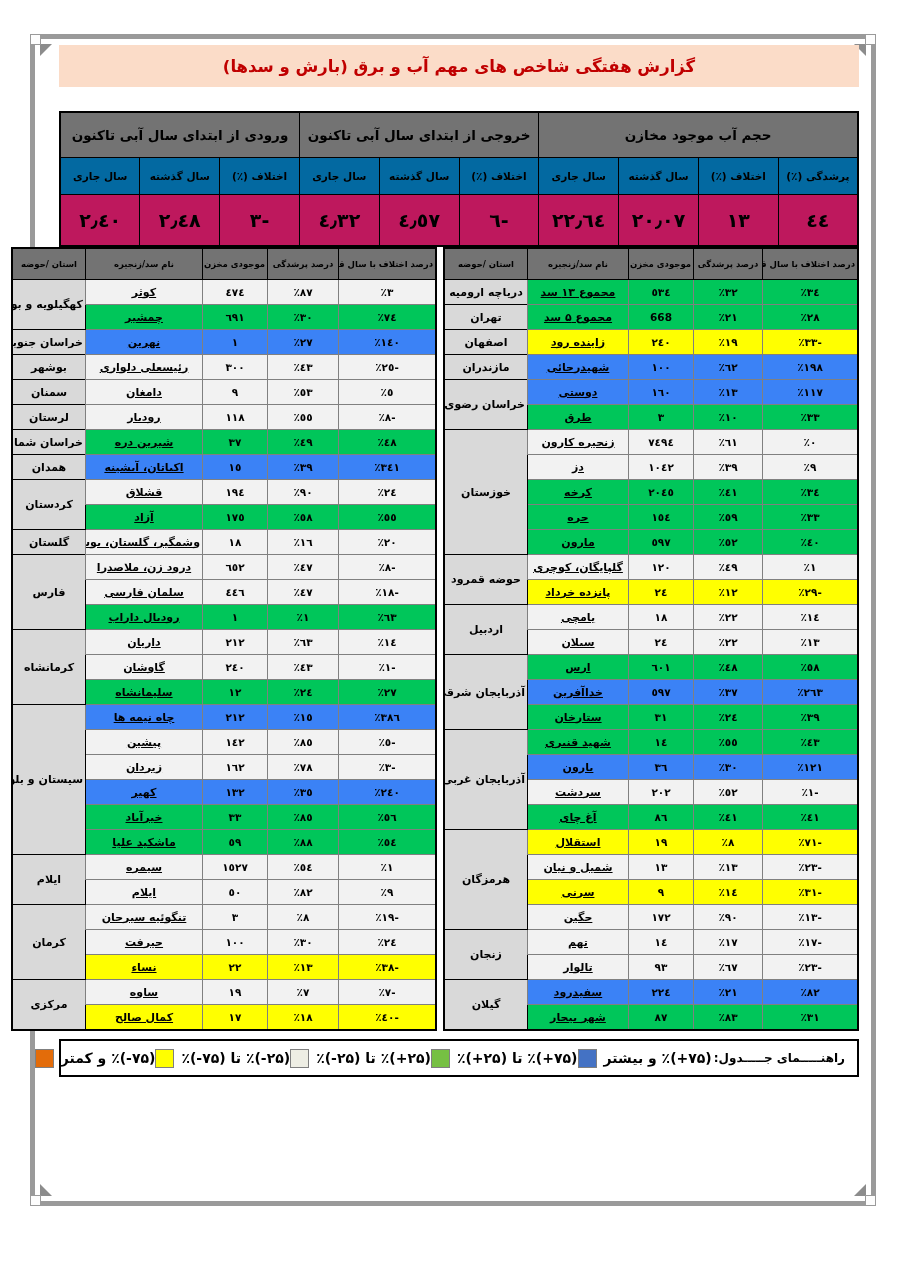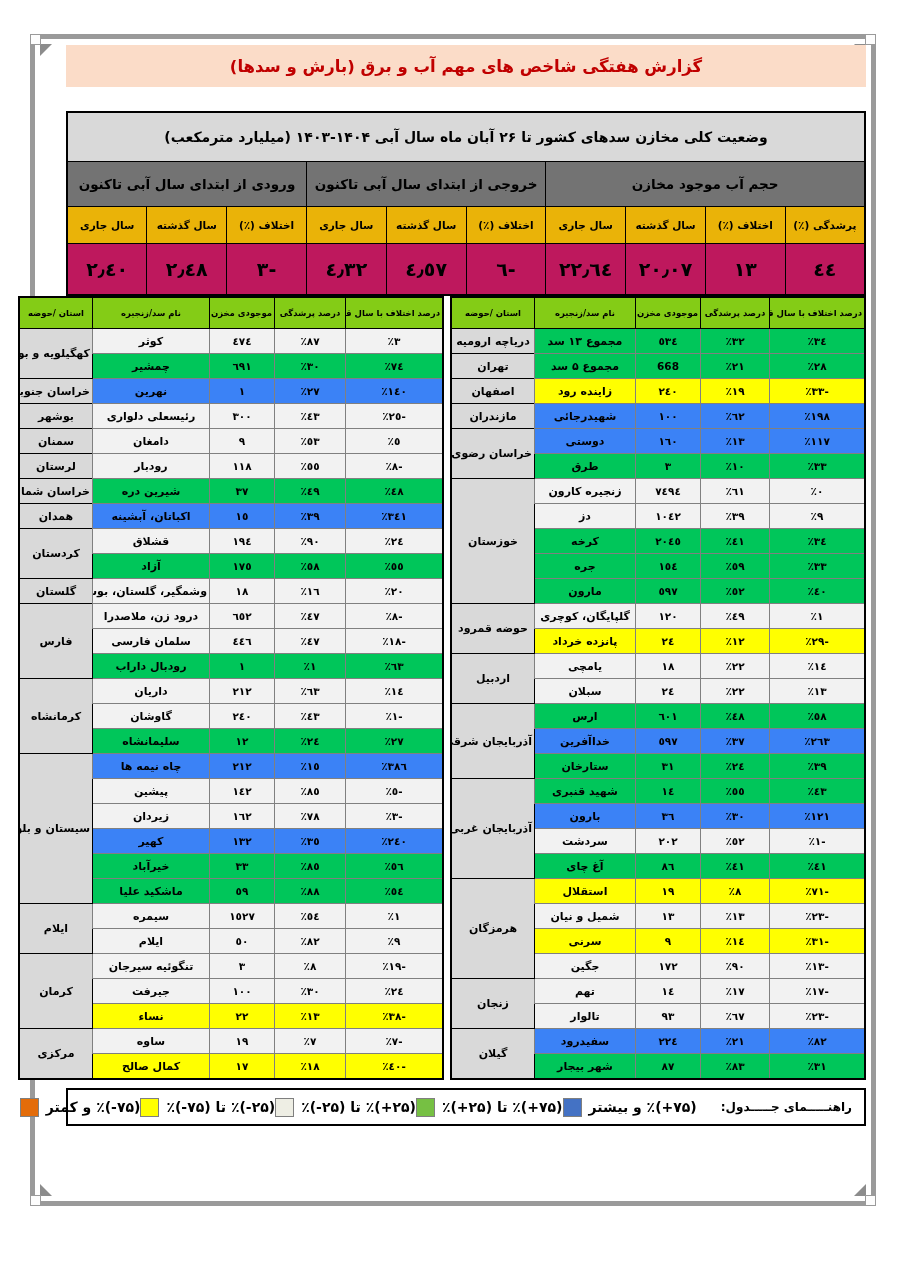--- a/index.html
+++ b/index.html
@@ -37,21 +37,21 @@
   .frame-sq.br { right: 0;  bottom: 0; }
   .frame-tri { position: absolute; width: 0; height: 0; }
   .frame-tri.tl { left: 10px;  top: 10px;    border-top: 12px solid #8c8c8c; border-right: 12px solid transparent; }
   .frame-tri.tr { right: 10px; top: 10px;    border-top: 12px solid #8c8c8c; border-left: 12px solid transparent; }
   .frame-tri.bl { left: 10px;  bottom: 10px; border-bottom: 12px solid #8c8c8c; border-right: 12px solid transparent; }
   .frame-tri.br { right: 10px; bottom: 10px; border-bottom: 12px solid #8c8c8c; border-left: 12px solid transparent; }
 
   
   #page {
     position: absolute;
-    left: 66px; top: 45px;
+    left: 59px; top: 45px;
     width: 800px;
   }
 
   
   #title-banner {
     background: #fbdcc8;
     height: 42px;
     display: flex;
     align-items: center;
     justify-content: center;
@@ -79,21 +79,21 @@
     font-weight: bold;
     color: #000;
   }
   .sum-group {
     background: #737373;
     height: 42px;
     font-size: 13.5px;
     font-weight: bold;
   }
   .sum-head {
-    background: #eab308;
+    background: #0369a1;
     height: 34px;
     font-size: 10.5px;
     font-weight: bold;
   }
   .sum-val {
     height: 48px;
     font-size: 19px;
     font-weight: bold;
     background: #be185d;
   }
@@ -125,33 +125,33 @@
 
   .dams-table th, .dams-table td {
     border: 1px solid #808080;
     text-align: center;
     height: 24px;
     padding: 0 2px;
     overflow: hidden;
     white-space: nowrap;
   }
   .dams-table thead th {
-    background: #84cc16;
+    background: #737373;
     font-size: 8.5px;
     font-weight: bold;
     height: 30px;
     border: 1px solid #000;
   }
   .dams-table td.prov {
     background: #d9d9d9;
     font-size: 11px;
     font-weight: bold;
     border: 1px solid #000;
   }
-  .dams-table td.damname { font-size: 11px; font-weight: bold; }
+  .dams-table td.damname { font-size: 11px; font-weight: bold; text-decoration: underline; }
   .dams-table td.num     { font-size: 10.5px; font-weight: bold; }
 
   
   .c-white { background: #f2f2f2; color: #000; }
   .c-green { background: #00c65a; color: #000; }
   .c-blue  { background: #3b82f6; color: #000; }
   .c-yellow{ background: #ffff00; color: #000; }
 
   
   #legend {
@@ -162,21 +162,21 @@
     flex-direction: row;
     align-items: center;
     padding: 0 12px;
     background: #fff;
     box-sizing: border-box;
   }
   #legend-title {
     font-size: 12px;
     font-weight: bold;
     color: #000;
-    margin-left: 24px;
+    margin-left: 2px;
     white-space: nowrap;
   }
   .legend-items {
     display: flex;
     flex-direction: row;
     align-items: center;
     flex: 1;
     justify-content: space-between;
   }
   .legend-item {
@@ -216,23 +216,20 @@
 </div>
 
 <div id="page">
 
   <div id="title-banner">
     <span class="t">گزارش هفتگی شاخص های مهم آب و برق (بارش و سدها)</span>
   </div>
 
   <table class="grid" id="summary-table">
     <tbody id="summary-body">
-        <tr>
-          <td colspan="10" id="summary-caption-cell">وضعیت کلی مخازن سدهای کشور تا ۲۶ آبان ماه سال آبی ۱۴۰۴-۱۴۰۳ (میلیارد مترمکعب)</td>
-        </tr>
         <tr>
           <td class="sum-group" colspan="4">حجم آب موجود مخازن</td>
           <td class="sum-group" colspan="3">خروجی از ابتدای سال آبی تاکنون</td>
           <td class="sum-group" colspan="3">ورودی از ابتدای سال آبی تاکنون</td>
         </tr>
         <tr>
           <td class="sum-head">پرشدگی (٪)</td>
           <td class="sum-head">اختلاف (٪)</td>
           <td class="sum-head">سال گذشته</td>
           <td class="sum-head">سال جاری</td>

